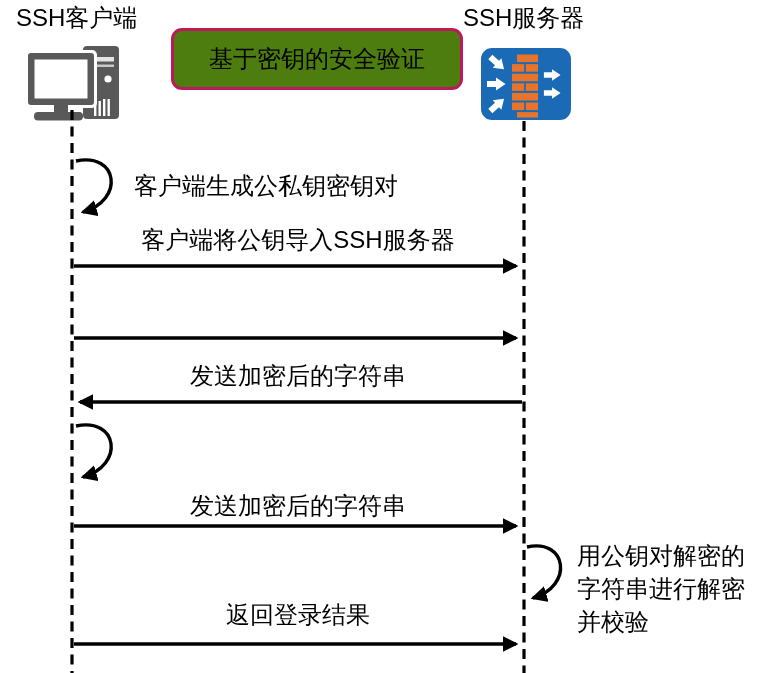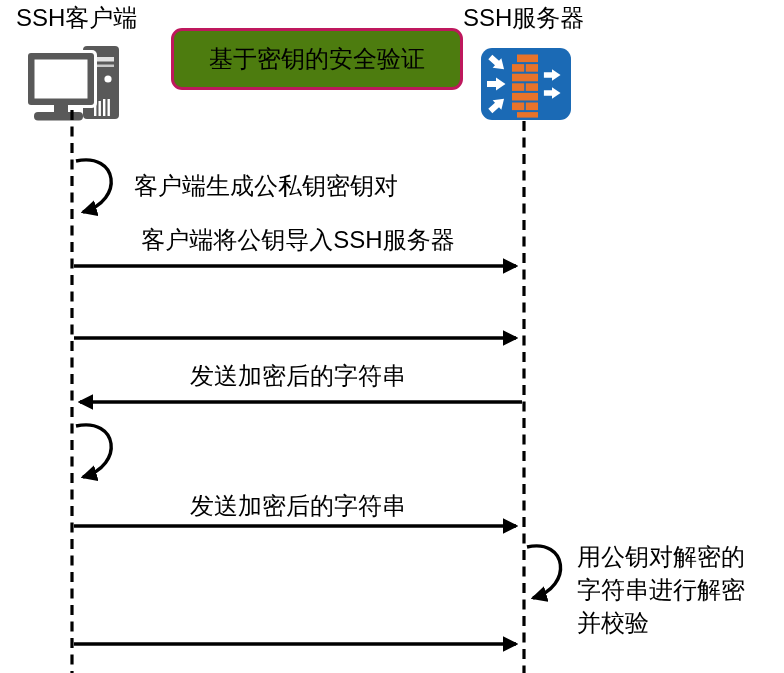--- a/index.html
+++ b/index.html
@@ -54,21 +54,21 @@
     width: 186px;
     line-height: 33px;
     text-align: left;
   }
   .m0 { left: 134px; top: 172px; text-align: center; }
   .m1 { top: 226px; }
   .m2 { top: 298px; }
   .m3 { top: 362px; }
   .m4 { left: 126px; top: 438px; }
   .m5 { top: 492px; }
-  .m6 { left: 577px; top: 540px; }
+  .m6 { left: 577px; top: 540px; font-family: Liberation Serif, serif; }
   .m7 { top: 601px; }
 </style>
 </head>
 <body>
 
 <div class="canvas">
 
   <div class="actor-label client">SSH客户端</div>
   <div class="actor-label server">SSH服务器</div>
 
@@ -154,14 +154,15 @@
     <path d="M527 547 C567 538, 574 586, 533 598" fill="none" stroke="#000" stroke-width="3.4" marker-end="url(#ah)"></path>
 
     <line x1="74" y1="644" x2="516" y2="644" stroke="#000" stroke-width="3.3" marker-end="url(#ah)"></line>
   </svg>
 
   <div class="msg m0">客户端生成公私钥密钥对</div>
   <div class="msg center m1">客户端将公钥导入SSH服务器</div>
   <div class="msg center m3">发送加密后的字符串</div>
   <div class="msg center m5">发送加密后的字符串</div>
   <div class="msg wrap m6">用公钥对解密的字符串进行解密并校验</div>
+  <div class="msg center m7">返回登录结果</div>
 
 </div>
 
 </body></html>

